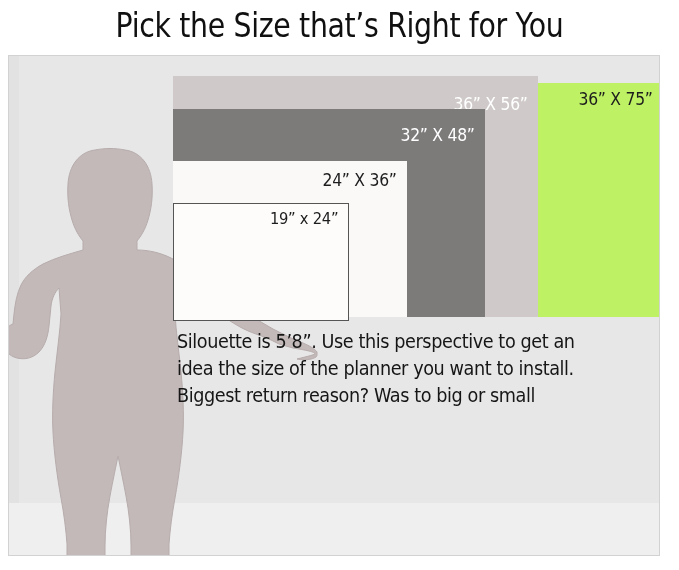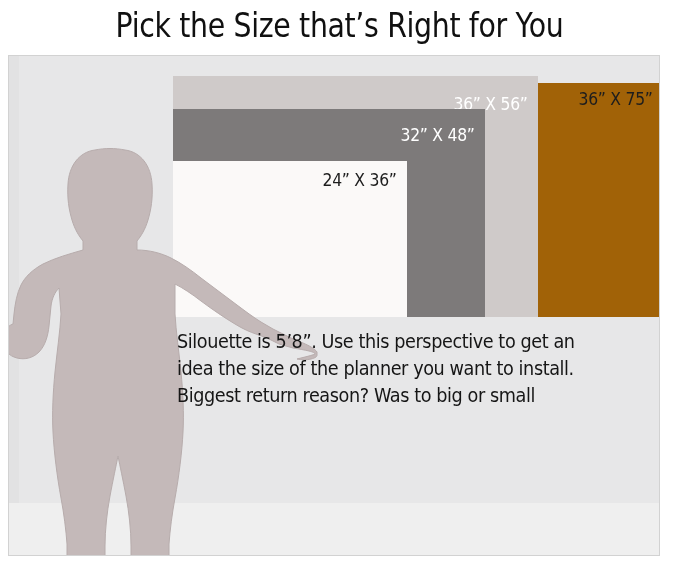--- a/index.html
+++ b/index.html
@@ -86,21 +86,21 @@
     white-space: nowrap;
     transform: scaleX(0.92);
     transform-origin: 100% 50%;
   }
 
   #rect-36x75 {
     left: 529px;
     top: 27px;
     width: 123px;
     height: 234px;
-    background: #a16207;
+    background: #bef264;
   }
   #rect-36x75 .lbl { color: #1d1d1d; right: 8px; top: 6px; }
 
   #rect-36x56 {
     left: 164px;
     top: 20px;
     width: 365px;
     height: 241px;
     background: #cfcac9;
   }
@@ -246,20 +246,23 @@
                C 226 150, 214 141, 202 132
                C 192 124, 182 117, 172 112
                C 162 107, 150 104, 138 104
                L 138 95
                C 142 90, 146 84, 149 74
                C 152 64, 154 52, 153 38
                C 152 20, 142 6, 126 4
                C 116 2, 106 2, 96 4 Z"></path>
     </svg>
 
+    <div class="rect" id="rect-19x24">
+      <span class="lbl">19” x 24”</span>
+    </div>
 
     <div id="caption">
       <div>Silouette is 5’8”. Use this perspective to get an</div>
       <div>idea the size of the planner you want to install.</div>
       <div>Biggest return reason? Was to big or small</div>
     </div>
 
   </div>
 </div>
 

